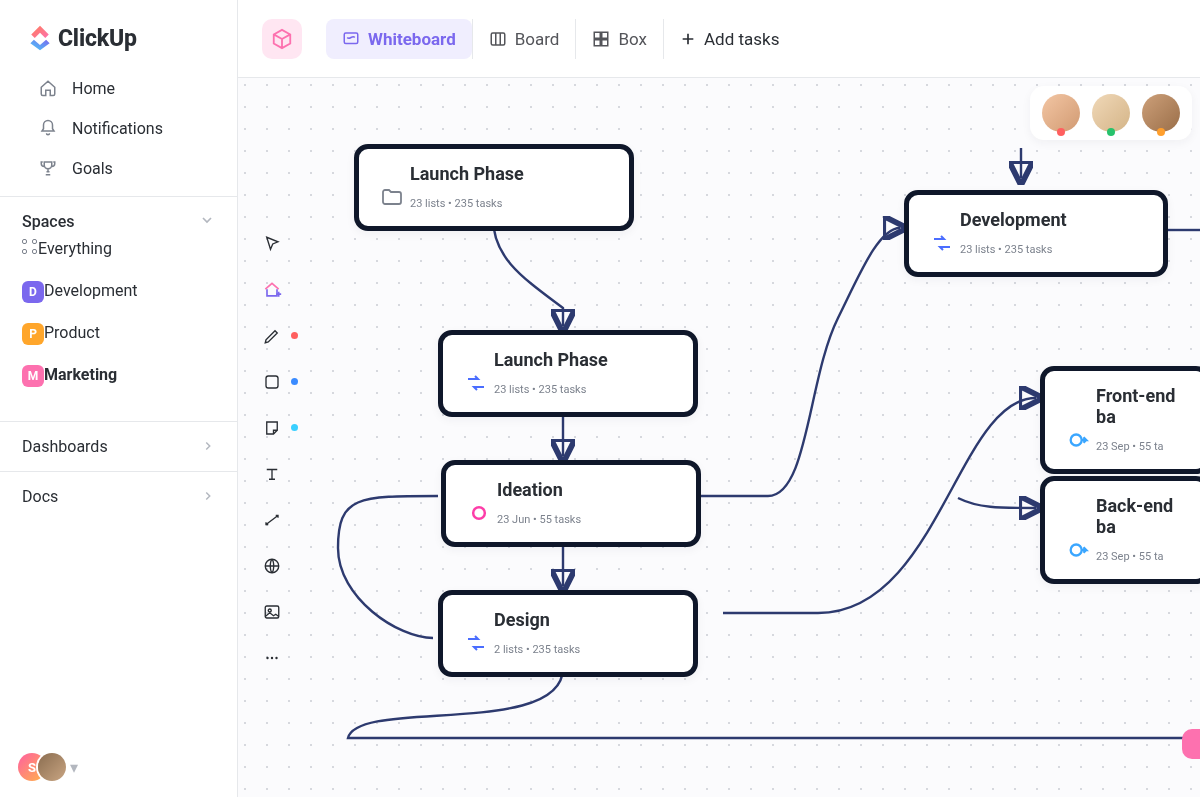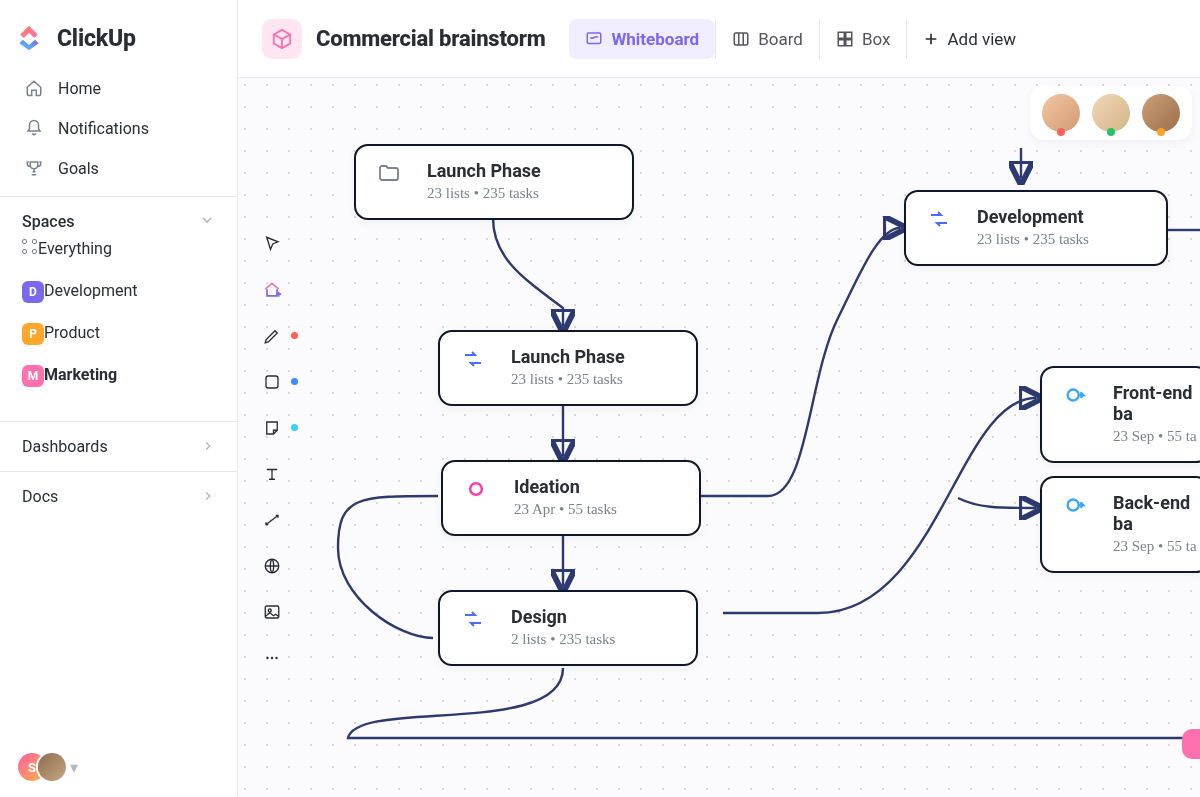--- a/index.html
+++ b/index.html
@@ -11,24 +11,24 @@
     --border:#e6e8eb;
     --canvas-bg:#fbfbfd;
     --sidebar-w:238px;
     --toolrail-w:56px;
     --navy:#2d3a6f;
   }
   *{box-sizing:border-box;font-family:-apple-system,BlinkMacSystemFont,"Segoe UI",Roboto,Helvetica,Arial,sans-serif;}
   body{margin:0;width:1200px;height:797px;overflow:hidden;background:#fff;color:var(--ink);position:relative;}
   
   .sidebar{position:absolute;left:0;top:0;width:var(--sidebar-w);height:100%;border-right:1px solid var(--border);display:flex;flex-direction:column;}
-  .logo{display:flex;align-items:center;gap:14px;padding:24px 15px 16px;}
+  .logo{display:flex;align-items:center;gap:4px;padding:24px 26px 16px;}
   .logo-mark{width:28px;height:28px;}
   .logo-text{font-weight:800;font-size:23px;letter-spacing:-.2px;}
-  .nav-section{padding:0 12px;}
+  .nav-section{padding:0 26px;}
   .nav-item{display:flex;align-items:center;gap:14px;height:40px;padding:0 12px;border-radius:6px;font-size:16px;color:var(--ink);cursor:pointer;}
   .nav-icon{width:20px;height:20px;color:#7c828d;display:flex;align-items:center;justify-content:center;}
   .section-header{display:flex;align-items:center;justify-content:space-between;padding:14px 22px 8px;font-size:16px;font-weight:500;border-top:1px solid var(--border);margin-top:8px;cursor:pointer;}
   .chev{color:#b3b7bf;transform:translateY(1px);}
   .space-list{padding:0 10px;}
   .space-item{display:flex;gap:0;height:42px;padding:0 12px;border-radius:6px;font-size:16px;cursor:pointer;}
   .space-item.bold{font-weight:700;}
   .space-badge{width:22px;height:22px;border-radius:6px;display:flex;align-items:center;justify-content:center;color:#fff;font-size:12px;font-weight:700;}
   .four-dots{width:16px;height:16px;display:grid;grid-template-columns:1fr 1fr;gap:3px;}
   .four-dots span{width:5px;height:5px;border:1.5px solid #7c828d;border-radius:2px;}
@@ -48,23 +48,23 @@
   .vtab svg{width:18px;height:18px;}
   .addview{display:flex;align-items:center;gap:8px;padding:0 16px;height:40px;border-left:1px solid var(--border);font-size:17px;cursor:pointer;}
   
   .canvas-wrap{position:absolute;left:var(--sidebar-w);top:78px;right:0;bottom:0;background:var(--canvas-bg);}
   .dotgrid{position:absolute;inset:0;background-image:radial-gradient(circle,#d6d8de 1.3px,transparent 1.3px);background-size:22px 22px;background-position:18px 18px;}
   .toolrail{position:absolute;left:14px;top:150px;width:40px;display:flex;flex-direction:column;align-items:center;gap:14px;}
   .tool{width:32px;height:32px;display:flex;align-items:center;justify-content:center;color:#2a2e34;cursor:pointer;border-radius:6px;position:relative;}
   .tool.active{color:var(--pink);}
   .tool .dot{position:absolute;right:-10px;top:12px;width:7px;height:7px;border-radius:50%;}
   
-  .card{position:absolute;background:#fff;border:2px solid #0f172a;border-radius:14px;padding:14px 20px 16px;box-shadow:0 3px 10px rgba(30,36,50,.05);display:flex;align-items:flex-start;gap:25px;}
+  .card{position:absolute;background:#fff;border:5px solid #0f172a;border-radius:14px;padding:14px 20px 16px;box-shadow:0 3px 10px rgba(30,36,50,.05);display:flex;align-items:flex-end;gap:5px;}
   .card .title{font-weight:700;font-size:18px;}
-  .card .meta{font-size:15px;color:var(--muted);margin-top:4px;font-family:Liberation Serif, serif;}
+  .card .meta{font-size:11px;color:var(--muted);margin-top:13px;}
   .card-icon{width:26px;height:26px;display:flex;align-items:center;justify-content:center;flex:none;}
   
   .collab{position:absolute;right:8px;top:8px;background:#fff;border-radius:14px;padding:8px 12px;display:flex;gap:12px;box-shadow:0 3px 10px rgba(30,36,50,.05);}
   .collab-av{width:38px;height:38px;border-radius:50%;position:relative;background:linear-gradient(135deg,#e0e0e0,#bdbdbd);}
   .collab-av::after{content:"";position:absolute;bottom:-4px;left:15px;width:8px;height:8px;border-radius:50%;}
   
   svg.connectors{position:absolute;inset:0;width:100%;height:100%;pointer-events:none;}
   svg.connectors path{stroke:var(--navy);stroke-width:2.4;fill:none;}
   .arrowhead{fill:var(--navy);}
   
@@ -169,21 +169,20 @@
     <span class="caret-down">▾</span>
   </div>
 </aside>
 
 <header class="view-header">
   <div class="hdr-icon">
     <svg width="22" height="22" viewBox="0 0 24 24" fill="none" stroke="currentColor" stroke-width="2">
         <path d="M12 2 3 7v10l9 5 9-5V7zM3 7l9 5 9-5M12 22V12"></path>
       </svg>
   </div>
-  <span class="hdr-title">Commercial brainstorm</span>
 
   <div class="view-tabs">
     <div class="vtab active">
       <svg viewBox="0 0 24 24" fill="none" stroke="currentColor" stroke-width="2">
           <rect x="3" y="4" width="18" height="14" rx="2"></rect>
           <path d="M7 10c3 4 7-4 10 0"></path>
         </svg>
       <span>Whiteboard</span>
     </div>
     <div class="vtab">
@@ -199,21 +198,21 @@
           <rect x="13" y="3" width="8" height="8"></rect>
           <rect x="3" y="13" width="8" height="8"></rect>
           <rect x="13" y="13" width="8" height="8"></rect>
         </svg>
       <span>Box</span>
     </div>
     <div class="addview">
       <svg width="16" height="16" viewBox="0 0 24 24" stroke="currentColor" stroke-width="2.5">
           <path d="M12 4v16M4 12h16"></path>
         </svg>
-      <span>Add view</span>
+      <span>Add tasks</span>
     </div>
   </div>
 </header>
 
 <main class="canvas-wrap">
   <div class="dotgrid"></div>
 
   <svg class="connectors" viewBox="0 0 962 719">
     <defs>
         <marker id="ar" markerWidth="10" markerHeight="10" refX="7" refY="5" orient="auto">
@@ -342,21 +341,21 @@
   </div>
 
   <div class="card" style="left:203px;top:382px;width:260px;">
     <span class="card-icon">
         <svg width="20" height="20" viewBox="0 0 24 24" fill="none" stroke="#fd3da8" stroke-width="3">
           <circle cx="12" cy="12" r="7"></circle>
         </svg>
       </span>
     <div>
       <div class="title">Ideation</div>
-      <div class="meta">23 Apr  •  55 tasks</div>
+      <div class="meta">23 Jun  •  55 tasks</div>
     </div>
   </div>
 
   <div class="card" style="left:200px;top:512px;width:260px;">
     <span class="card-icon" style="color:#4a6dff">
         <svg width="24" height="24" viewBox="0 0 24 24" fill="none" stroke="currentColor" stroke-width="2">
           <path d="M4 8h10l-3-3M20 16H10l3 3"></path>
         </svg>
       </span>
     <div>

